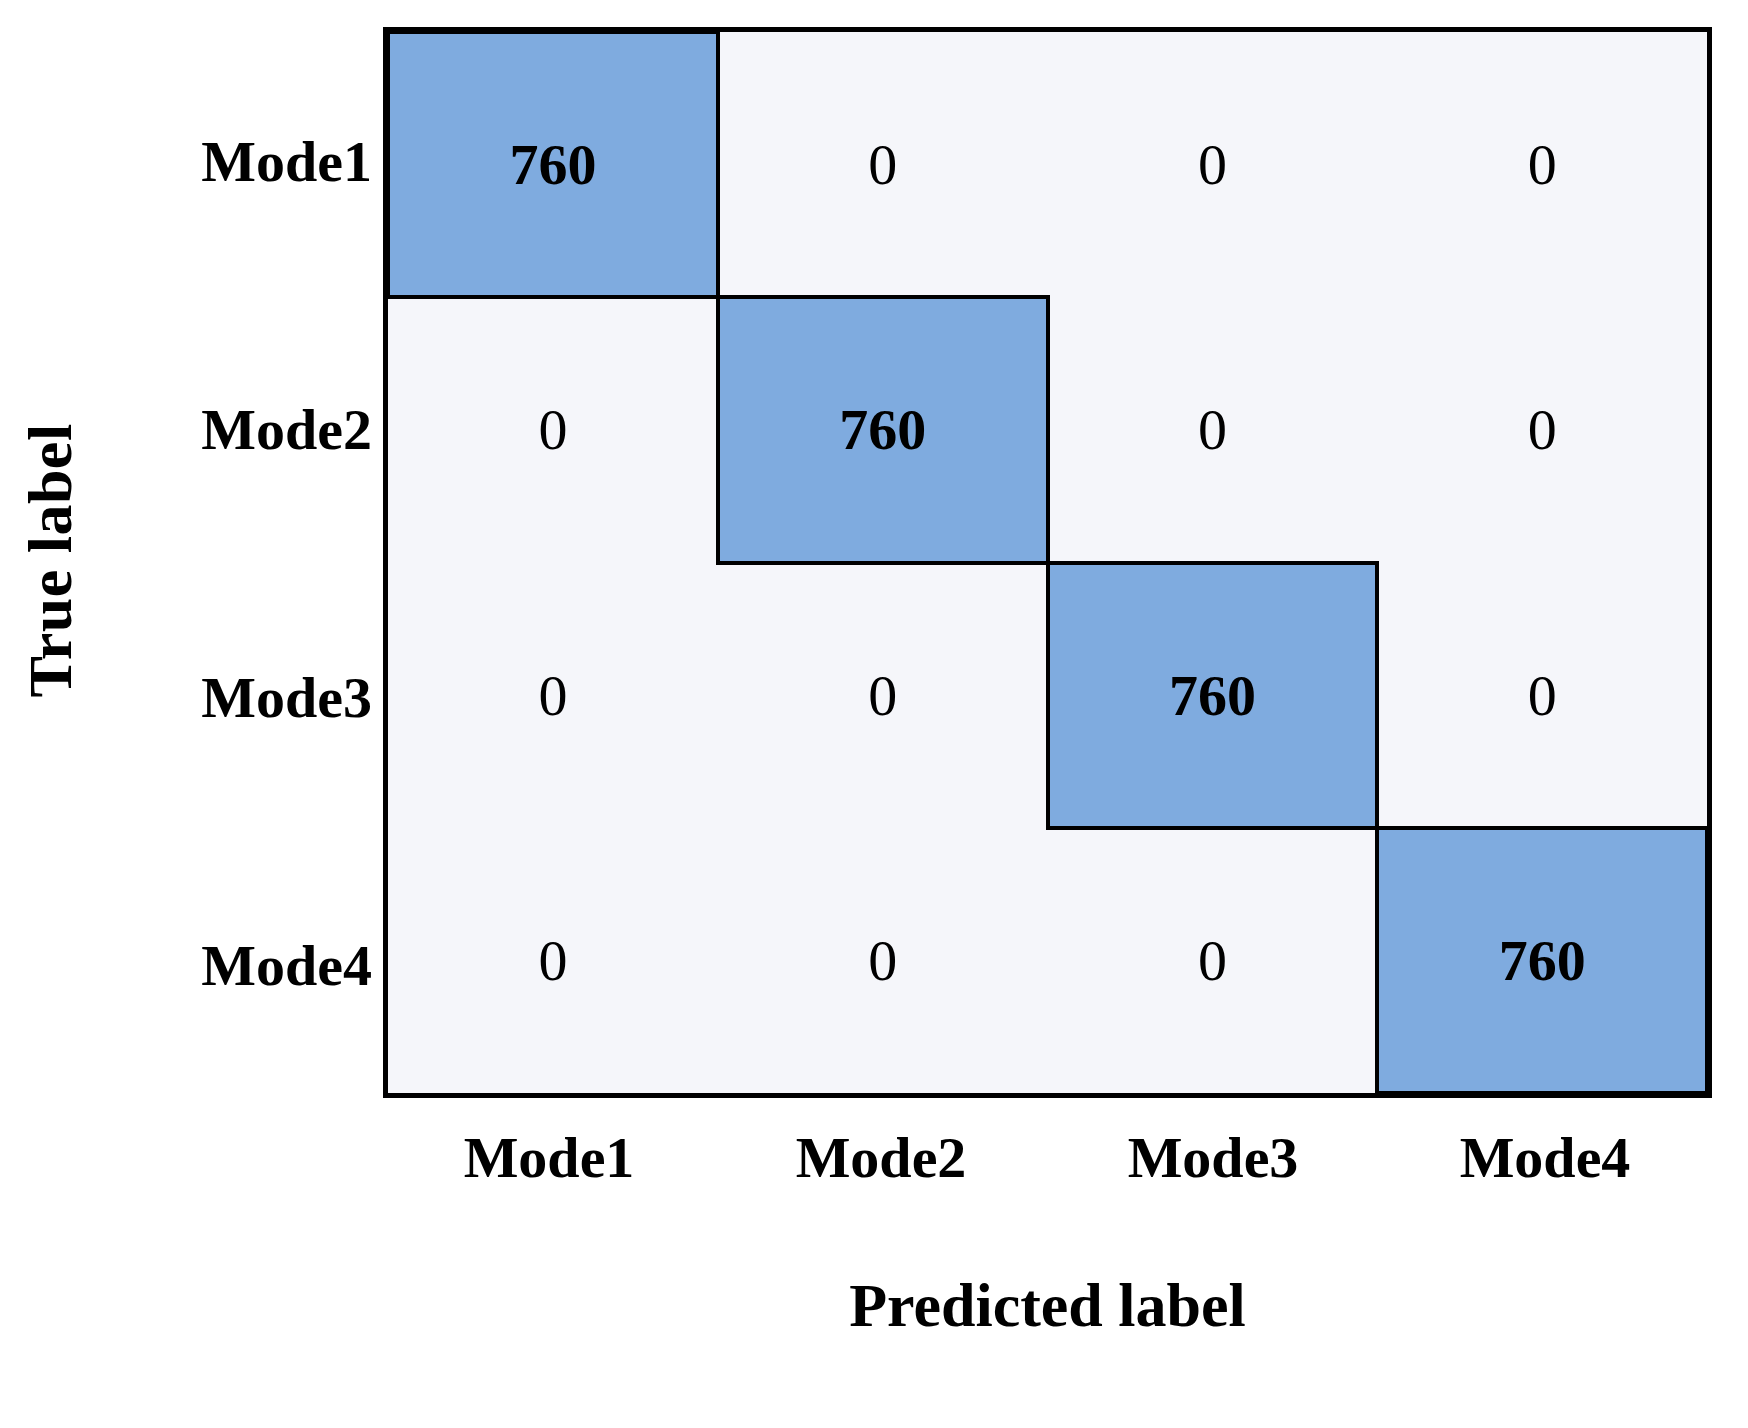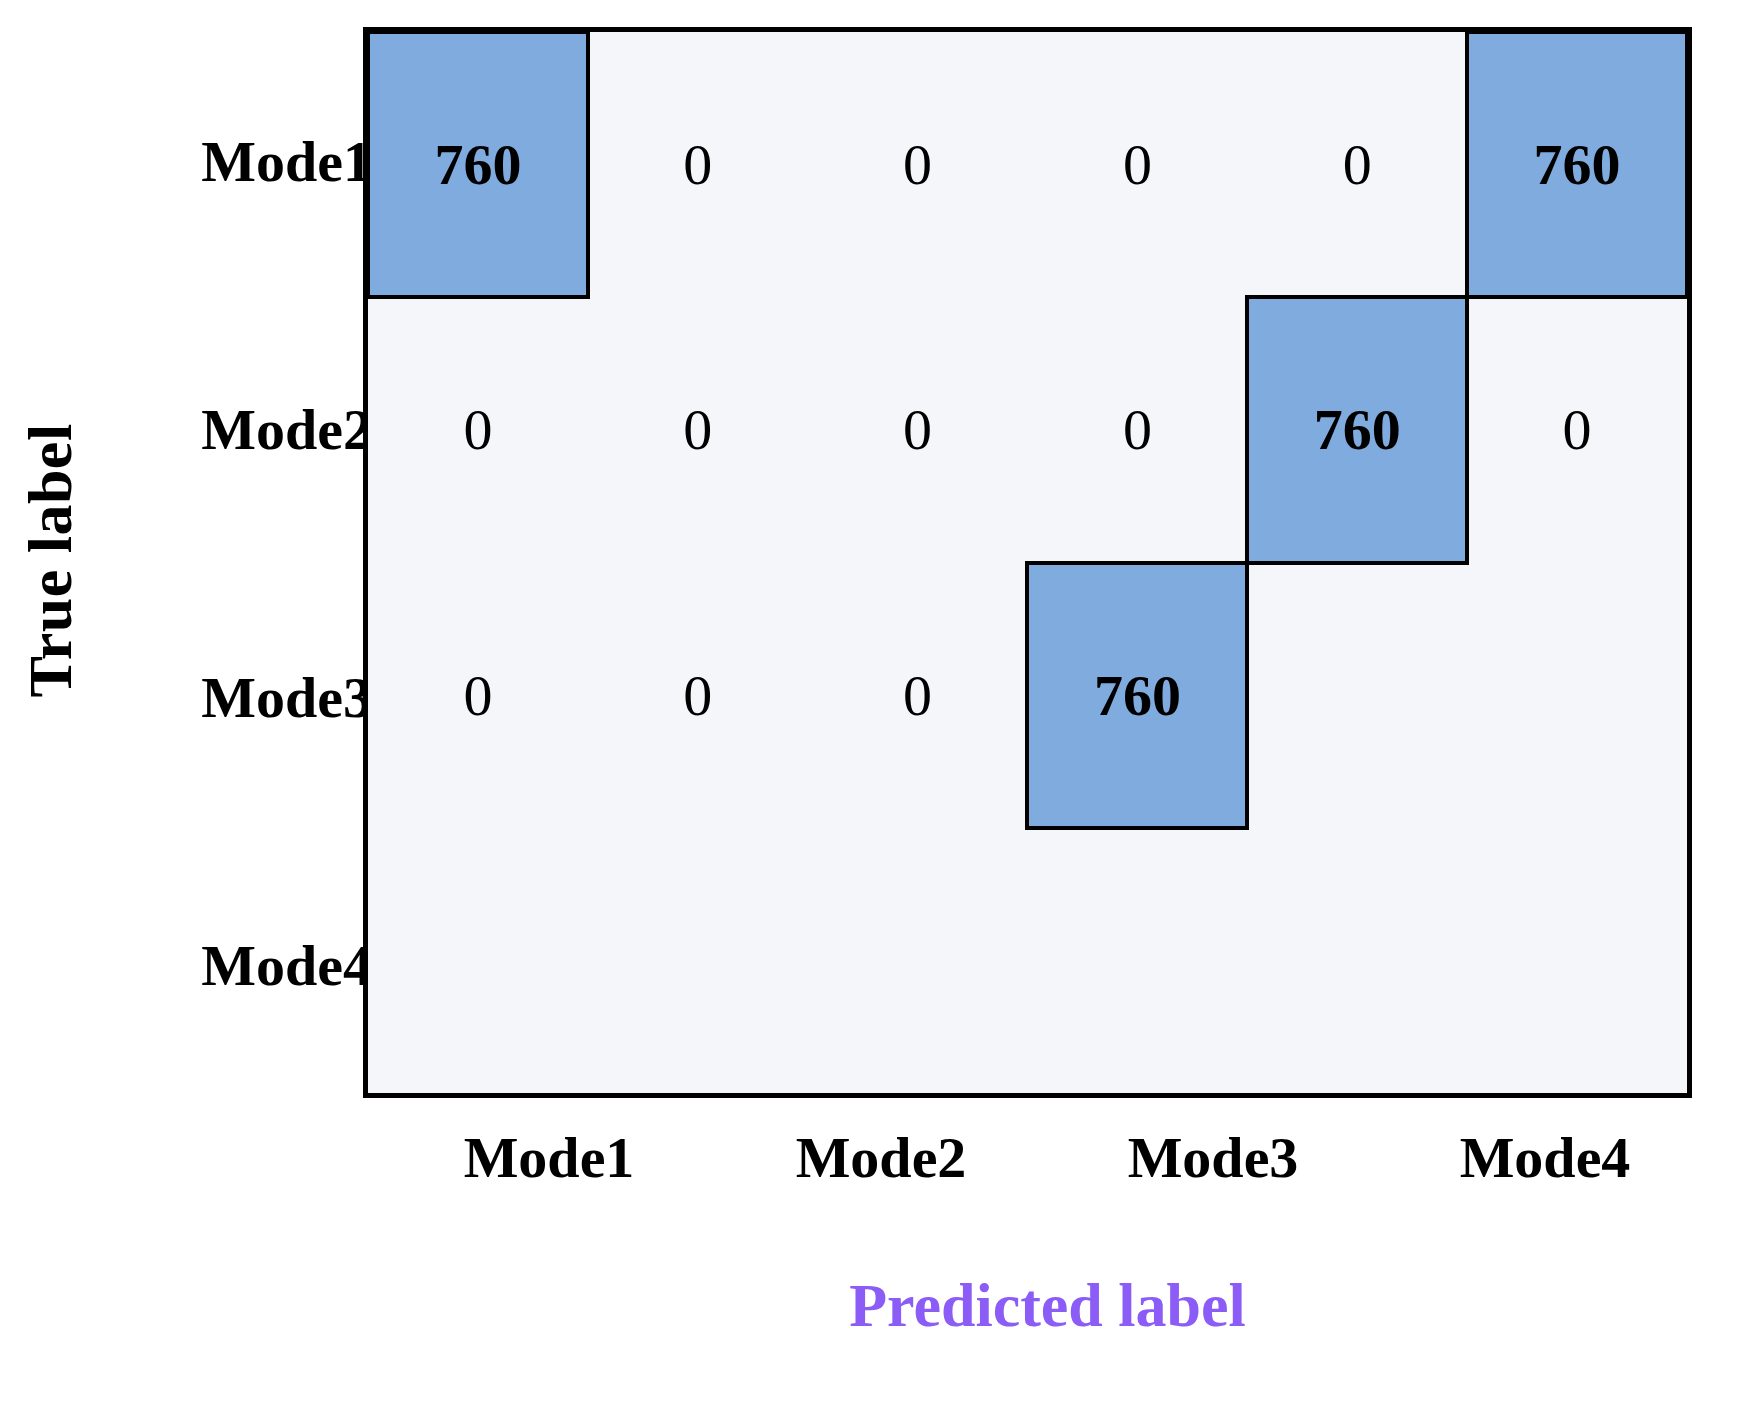--- a/index.html
+++ b/index.html
@@ -50,26 +50,26 @@
     font-size: 58px;
     font-weight: bold;
     color: #000000;
     white-space: nowrap;
     transform: translateY(-50%);
   }
 
   
   #matrix {
     position: absolute;
-    left: 363px;
+    left: 383px;
     top: 27px;
     width: 1329px;
     height: 1071px;
     display: grid;
-    grid-template-columns: repeat(6, 1fr);
+    grid-template-columns: repeat(4, 1fr);
     grid-template-rows: repeat(4, 1fr);
     border: 5px solid #000000;
     box-sizing: border-box;
     background: #f5f6fa;
   }
   .cell {
     position: relative;
     display: flex;
     align-items: center;
     justify-content: center;
@@ -101,21 +101,21 @@
 
   
   #xlabel {
     position: absolute;
     left: 383px;
     top: 1270px;
     width: 1329px;
     text-align: center;
     font-size: 62px;
     font-weight: bold;
-    color: #8b5cf6;
+    color: #000000;
     white-space: nowrap;
   }
 </style>
 </head>
 <body>
 
 <div id="figure">
 
   <div id="ylabel-wrap">
     <div id="ylabel">True label</div>

